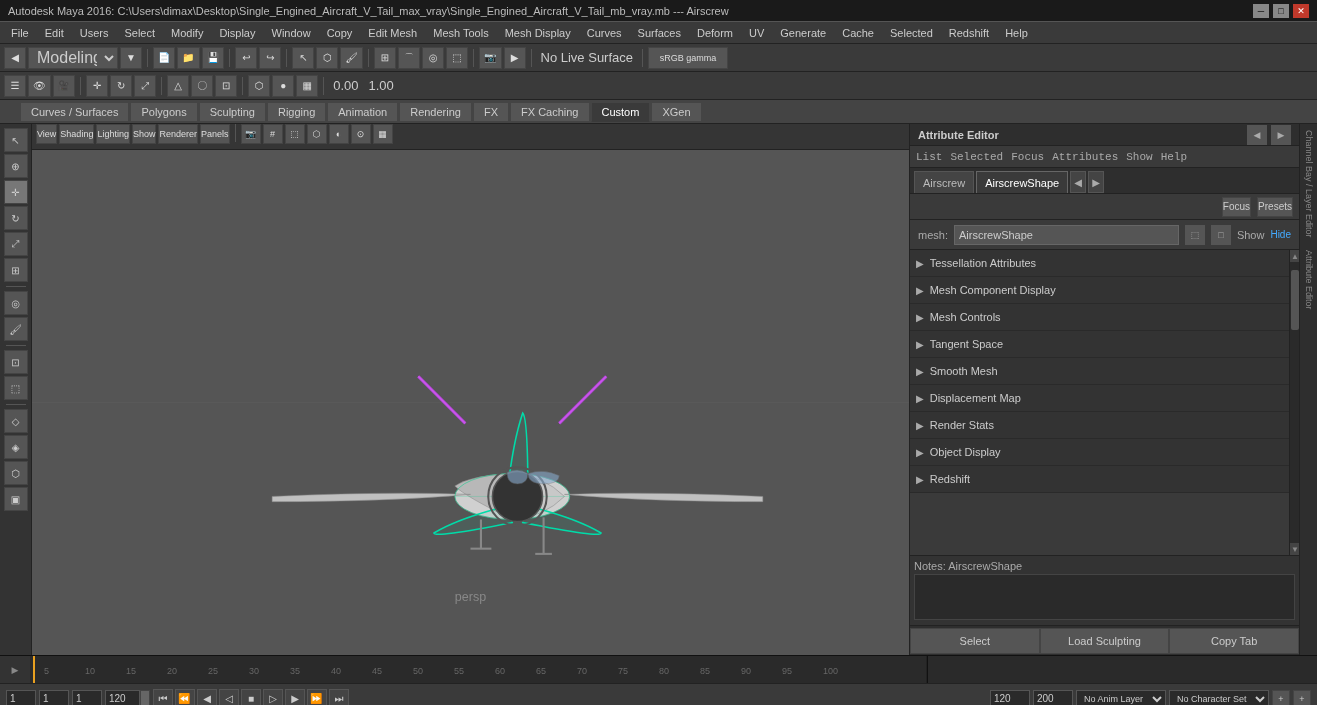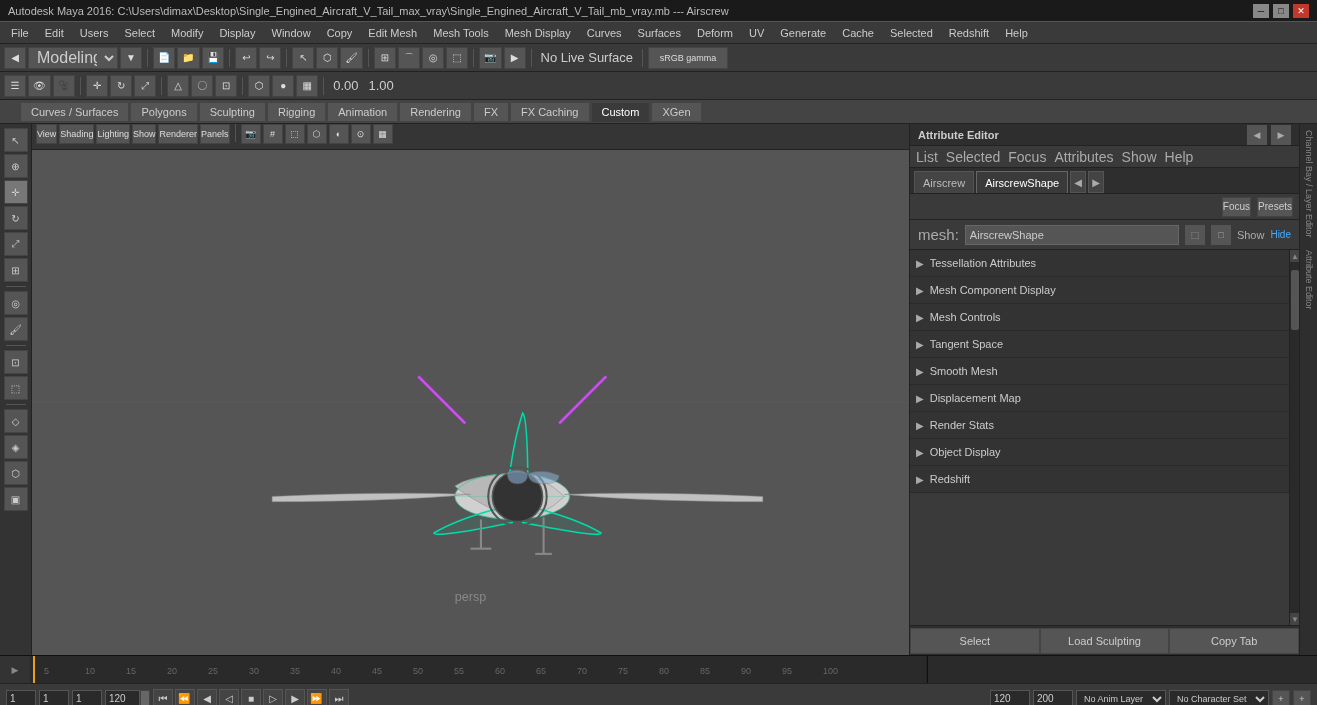--- a/index.html
+++ b/index.html
@@ -81,21 +81,21 @@
       padding: 0 8px; border-bottom: 1px solid #222; justify-content: space-between;
     }
     #attr-header-left { color: #ccc; font-size: 11px; font-weight: bold; }
     #attr-header-right { display: flex; gap: 4px; }
 
     
     #attr-nav {
       height: 22px; background: #3a3a3a; display: flex; align-items: center;
       padding: 0 6px; border-bottom: 1px solid #222; gap: 8px;
     }
-    .attr-nav-item { color: #aaa; font-size: 14px; cursor: pointer; }
+    .attr-nav-item { color: #aaa; font-size: 11px; cursor: pointer; font-family: Liberation Mono, monospace; }
 
     
     #attr-tabs {
       height: 26px; background: #2e2e2e; display: flex; align-items: flex-end;
       padding: 0 4px; border-bottom: 1px solid #222; gap: 2px;
     }
     .attr-tab {
       height: 22px; padding: 0 8px; background: #444; border: 1px solid #555;
       border-bottom: none; color: #bbb; font-size: 11px; cursor: pointer;
       display: flex; align-items: center; white-space: nowrap;
@@ -105,21 +105,21 @@
       width: 16px; height: 22px; background: #444; border: 1px solid #555;
       color: #aaa; display: flex; align-items: center; justify-content: center;
       cursor: pointer; font-size: 10px;
     }
 
     
     #mesh-row {
       height: 30px; background: #3a3a3a; display: flex; align-items: center;
       padding: 0 8px; border-bottom: 1px solid #222; gap: 6px;
     }
-    #mesh-row label { color: #aaa; font-size: 15px; }
+    #mesh-row label { color: #aaa; font-size: 11px; }
     #mesh-input {
       flex: 1; background: #555; border: 1px solid #666; color: #ccc;
       font-size: 11px; height: 20px; padding: 0 4px;
     }
     .mesh-btn {
       width: 20px; height: 20px; background: #555; border: 1px solid #555;
       color: #aaa; display: flex; align-items: center; justify-content: center;
       cursor: pointer; font-size: 9px;
     }
     .show-label { color: #aaa; font-size: 11px; }
@@ -521,20 +521,24 @@
 
       </div>
 
       <div class="right-scroll">
         <div class="scroll-arrow">▲</div>
         <div class="scroll-thumb"></div>
         <div class="scroll-arrow" style="position:absolute; bottom:0; left:0; width:10px;">▼</div>
       </div>
     </div>
 
+    <div id="notes-area">
+      <div id="notes-label">Notes: <span>AirscrewShape</span></div>
+      <textarea id="notes-text" style=""></textarea>
+    </div>
 
     <div id="attr-buttons">
       <button class="attr-btn">Select</button>
       <button class="attr-btn">Load Sculpting</button>
       <button class="attr-btn">Copy Tab</button>
     </div>
 
   </div>
 
   <div id="vsidebar">

